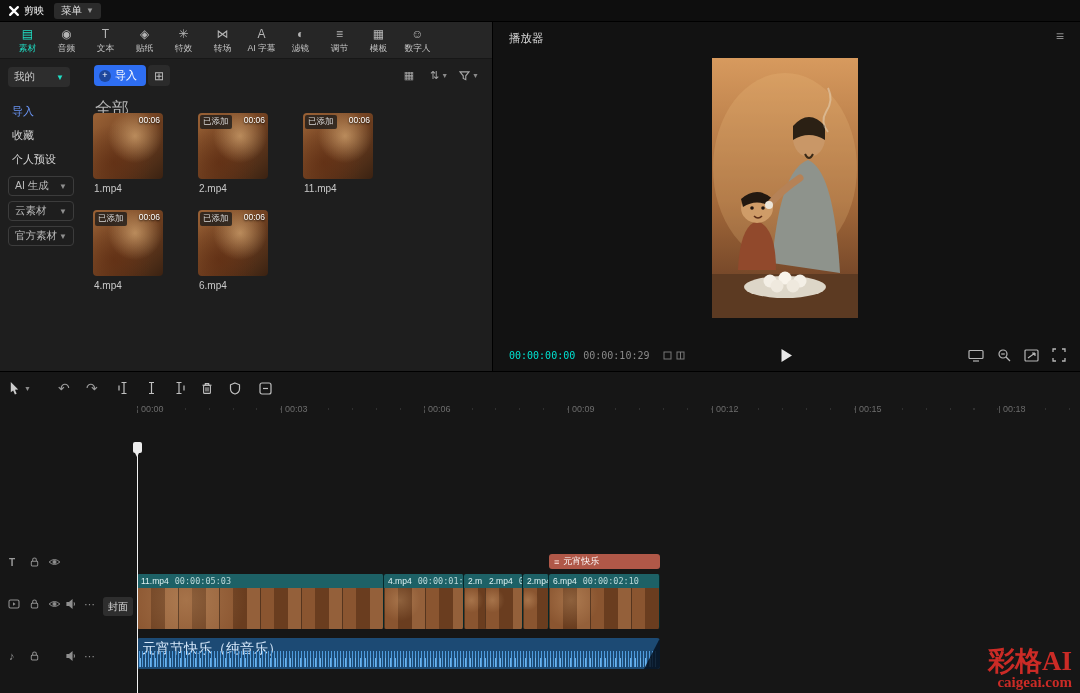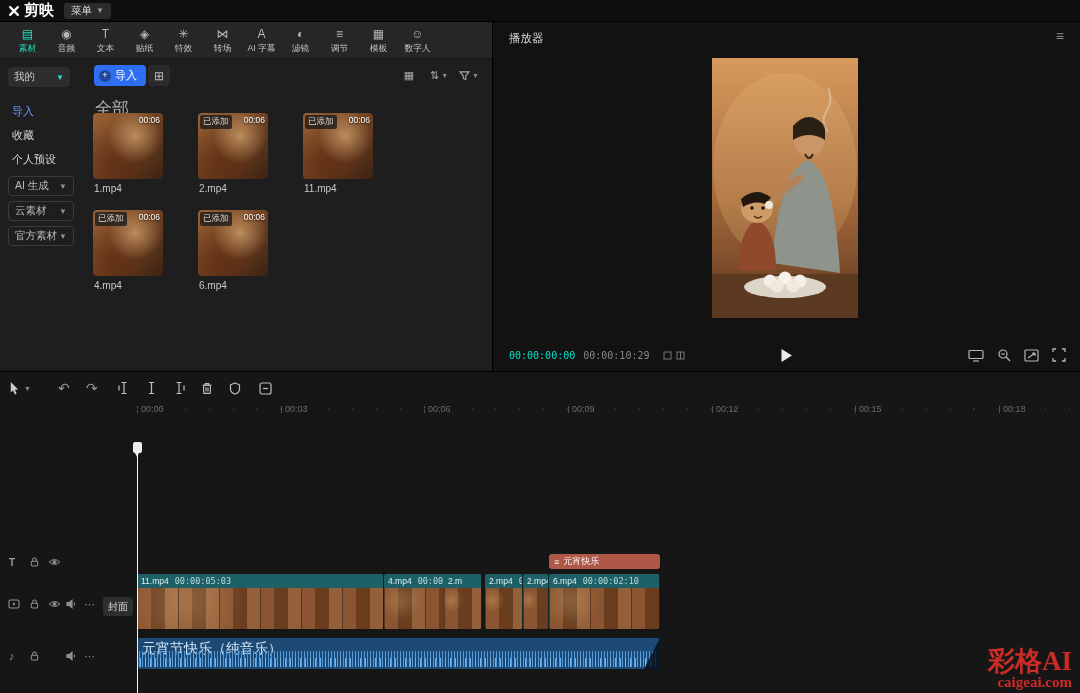--- a/index.html
+++ b/index.html
@@ -6,21 +6,21 @@
   html,body { width:1080px; height:693px; }
   body { position:relative; overflow:hidden; background:#141414;
          font-family:"Liberation Sans", sans-serif; color:#ddd; -webkit-font-smoothing:antialiased; }
   svg { display:block; }
   .mono { font-family:"DejaVu Sans Mono", monospace; }
 
   
   .topbar { position:absolute; left:0; top:0; width:1080px; height:22px; background:#0e0e0e;
             display:flex; align-items:center; padding:0 8px; border-bottom:1px solid #000; z-index:40; }
   .logo-wrap { display:flex; align-items:center; gap:4px; }
-  .logo-text { font-size:15px; font-weight:bold; color:#fff; }
+  .logo-text { font-size:10px; font-weight:normal; color:#fff; }
   .menu-btn { margin-left:10px; background:#2b2b2b; border-radius:3px; padding:1px 7px;
               font-size:10.5px; color:#ddd; display:flex; gap:4px; align-items:center; cursor:default; }
   .menu-btn .caret { color:#999; font-size:8px; }
   .doc-title { position:absolute; left:0; right:0; text-align:center; font-size:11px; color:#eee; }
 
   
   .media-panel { position:absolute; left:0; top:22px; width:493px; height:349px; background:#1e1e1e; border-right:1px solid #000; }
   .tabstrip { height:37px; background:#262626; display:flex; align-items:center; padding-left:8px; border-bottom:1px solid #171717; }
   .tab { width:39px; text-align:center; color:#c4c4c4; cursor:default; }
   .tab .tab-icon { font-size:12px; line-height:13px; color:#b5b5b5; height:14px; }
@@ -589,21 +589,21 @@
         </div>
 
         <div class="vclip" style="left: 384px; width: 80px;">
           <div class="vclip-head">
             <span class="vname">4.mp4</span>
             <span class="vdur mono">00:00:01:19</span>
           </div>
           <div class="vclip-body"></div>
         </div>
 
-        <div class="vclip" style="left: 444px; width: 38px;">
+        <div class="vclip" style="left: 464px; width: 38px;">
           <div class="vclip-head">
             <span class="vname">2.m</span>
             <span class="vdur mono"></span>
           </div>
           <div class="vclip-body"></div>
         </div>
 
         <div class="vclip" style="left: 485px; width: 38px;">
           <div class="vclip-head">
             <span class="vname">2.mp4</span>

